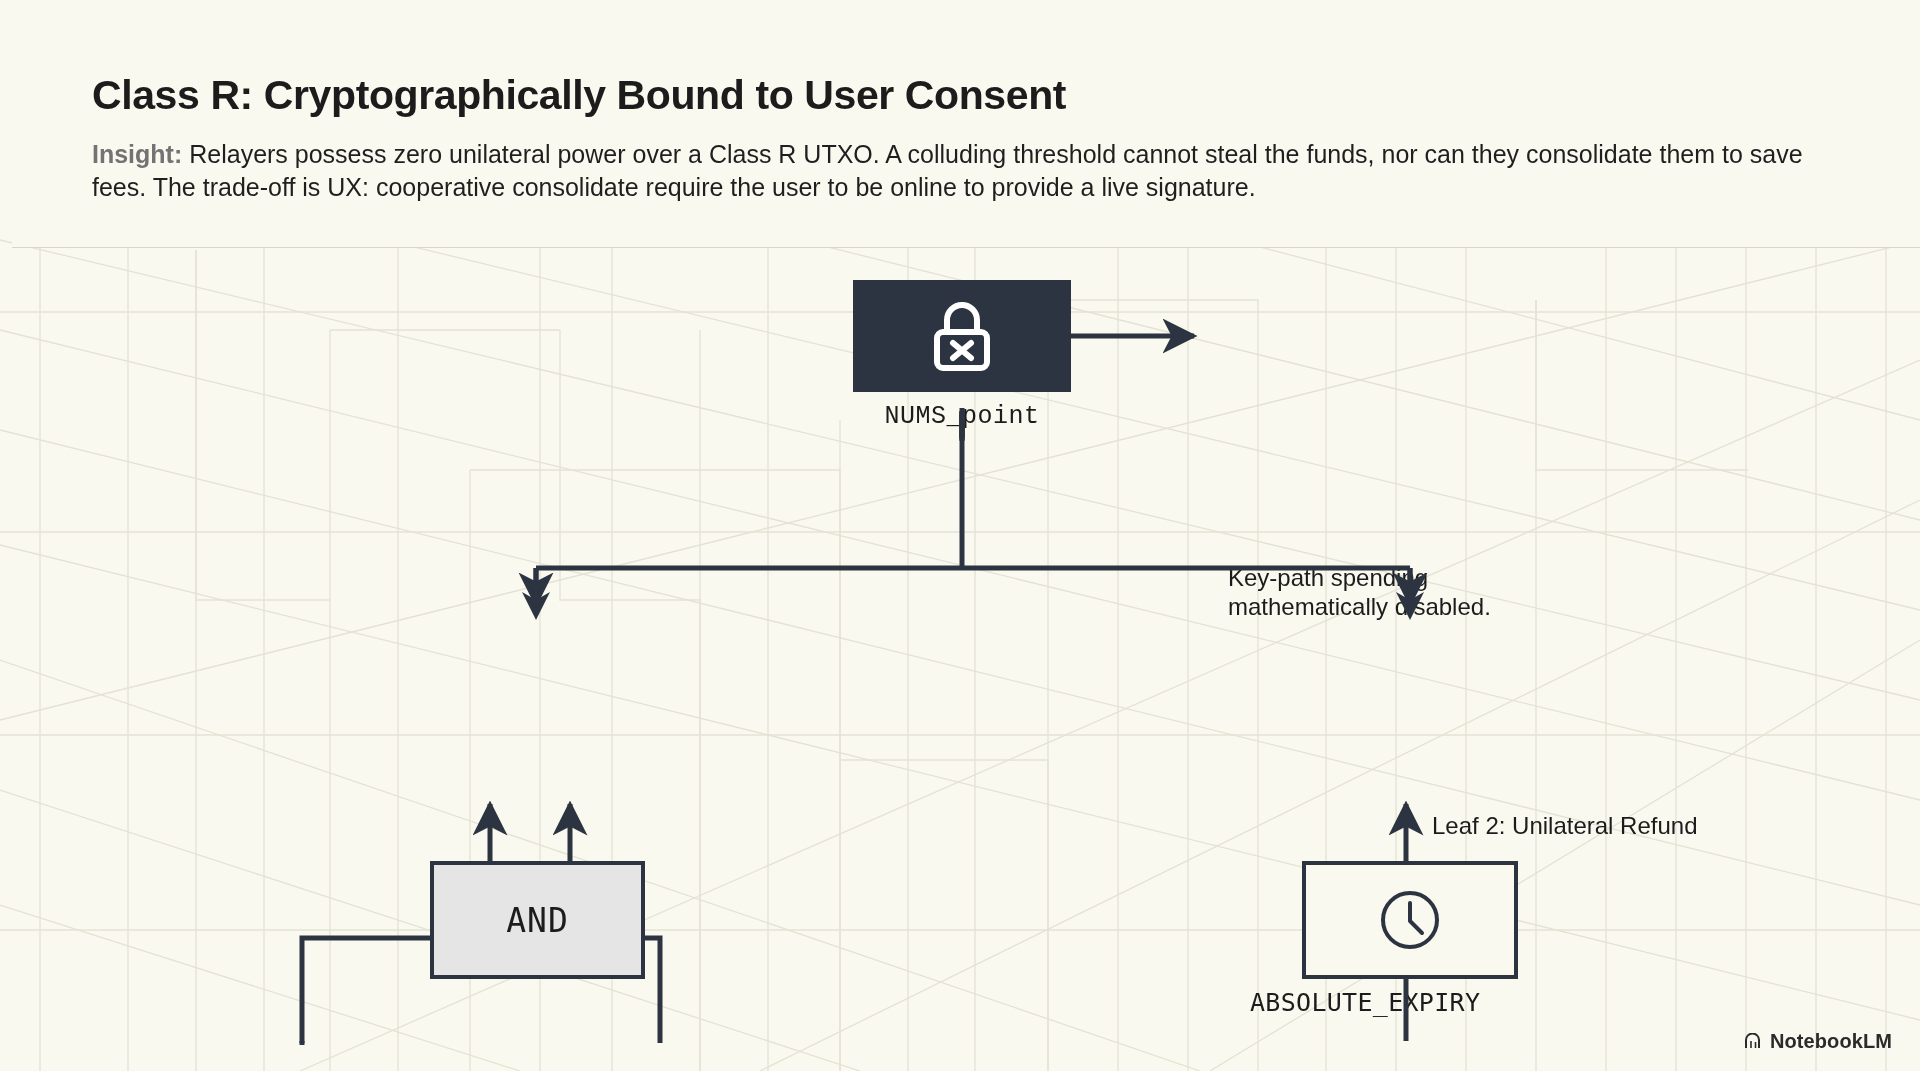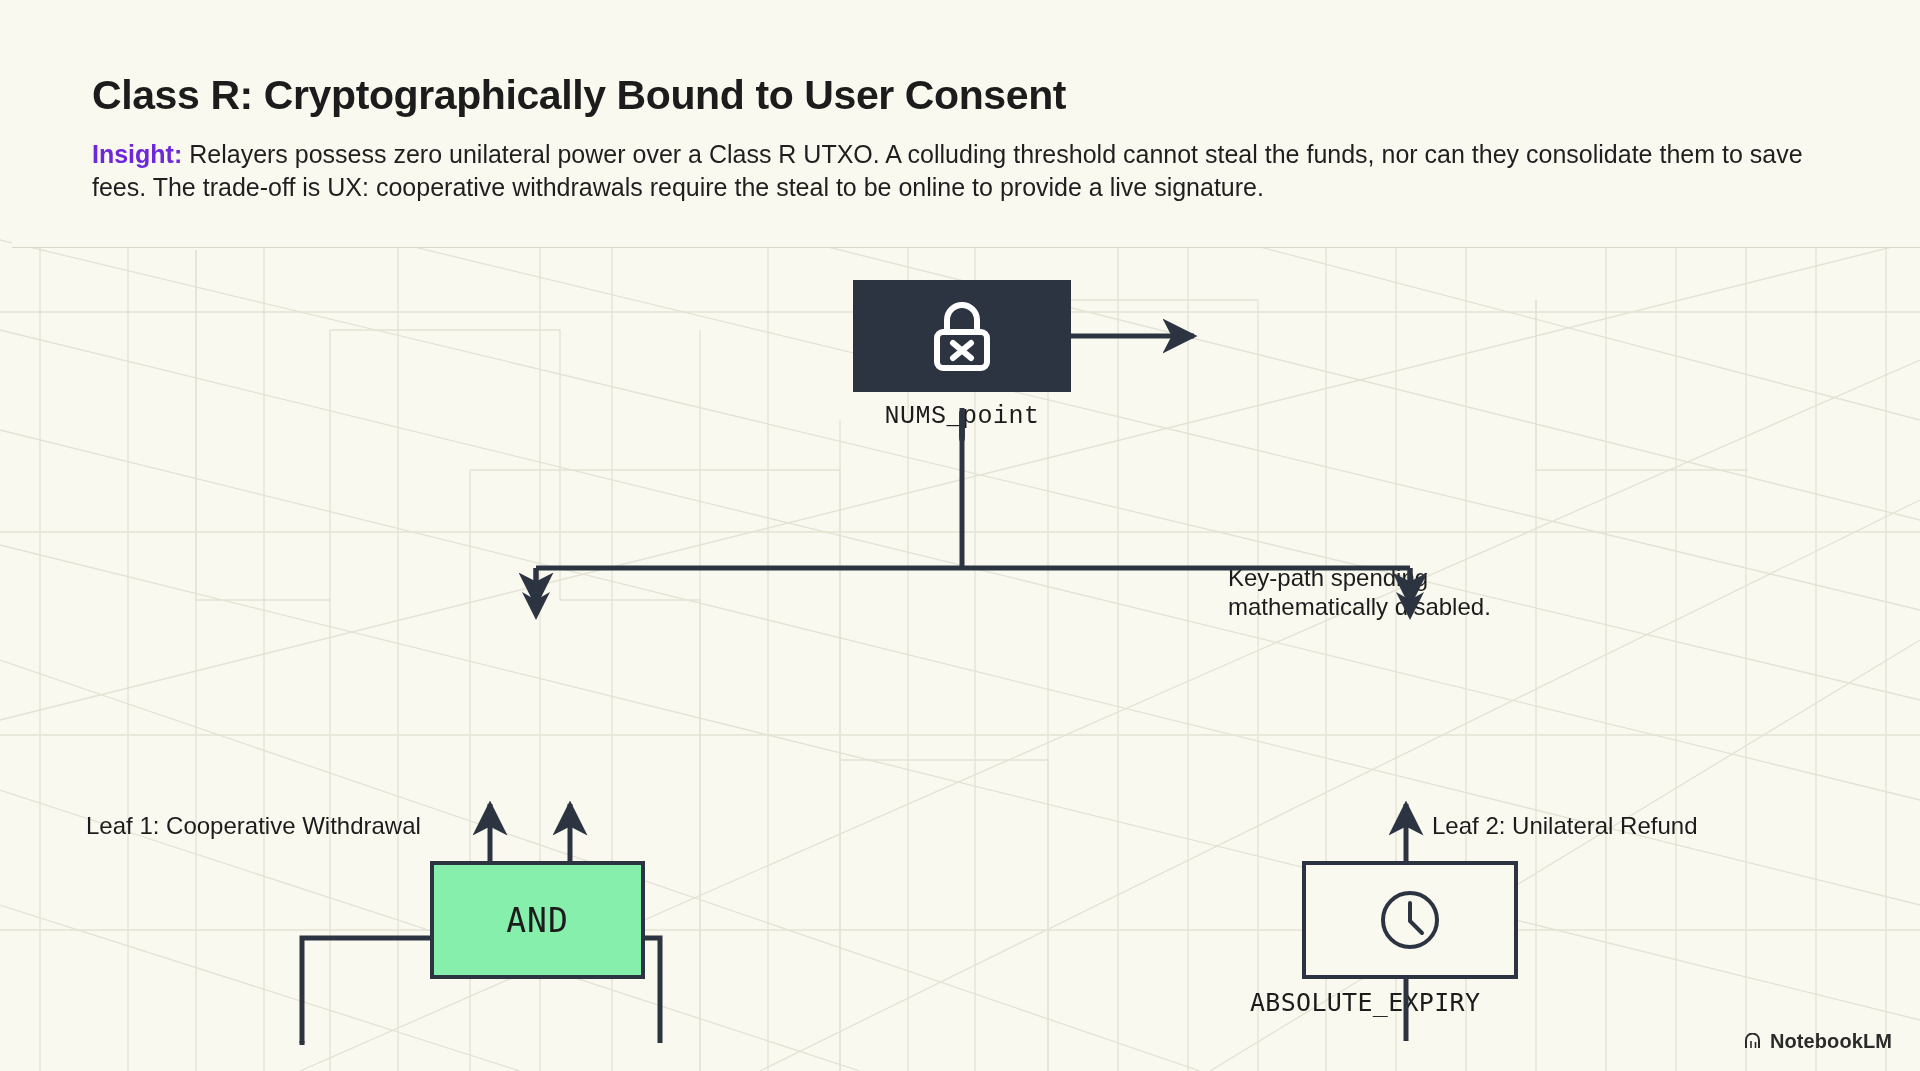--- a/index.html
+++ b/index.html
@@ -52,21 +52,21 @@
 
   #insight-block {
     margin-top: 20px;
     font-size: 25px;
     line-height: 1.33;
     color: #1f1f1f;
     max-width: 1775px;
   }
   #insight-label {
     font-weight: 700;
-    color: #6d28d9;
+    color: #737373;
   }
 
   
   #diagram {
     position: absolute;
     top: 248px; left: 0;
     width: 1920px;
     height: 823px;
     z-index: 2;
   }
@@ -129,21 +129,21 @@
   #leaf1-label { left: 86px; top: 564px; }
   #leaf2-label { left: 1432px; top: 564px; text-align: center; }
 
   
   #and-box {
     left: 430px;
     top: 613px;
     width: 215px;
     height: 118px;
     border: 4px solid #2b3440;
-    background: #86efac;
+    background: #e5e5e5;
     display: flex;
     align-items: center;
     justify-content: center;
   }
   #and-text {
     font-family: "DejaVu Sans Mono", monospace;
     font-size: 33px;
     color: #1c1c1c;
     letter-spacing: 1px;
   }
@@ -250,21 +250,21 @@
       <path d="M470 470 L840 470 L840 1071"></path>
       <path d="M1048 300 L1258 300 L1258 380"></path>
       <path d="M196 250 L196 600 L330 600"></path>
       <path d="M1536 300 L1536 470 L1748 470"></path>
       <path d="M840 760 L1048 760 L1048 1071"></path>
     </g>
   </svg>
 
   <header id="header">
     <h1 id="page-title">Class R: Cryptographically Bound to User Consent</h1>
-    <p id="insight-block"><span id="insight-label">Insight:</span><span id="insight-text"> Relayers possess zero unilateral power over a Class R UTXO. A colluding threshold cannot steal the funds, nor can they consolidate them to save fees. The trade-off is UX: cooperative withdrawals require the steal to be online to provide a live signature.</span></p>
+    <p id="insight-block"><span id="insight-label">Insight:</span><span id="insight-text"> Relayers possess zero unilateral power over a Class R UTXO. A colluding threshold cannot steal the funds, nor can they consolidate them to save fees. The trade-off is UX: cooperative consolidate require the user to be online to provide a live signature.</span></p>
   </header>
 
   <section id="diagram">
 
     <svg id="wires" viewBox="0 0 1920 823" preserveAspectRatio="none">
       <defs>
         <marker id="arrow-r" viewBox="0 0 10 10" refX="9" refY="5" markerWidth="7" markerHeight="7" orient="auto-start-reverse">
           <path d="M0 0 L10 5 L0 10 L2.6 5 Z" fill="#2b3440"></path>
         </marker>
       </defs>
@@ -313,21 +313,20 @@
         <path d="M26 45 L44 60 M44 45 L26 60" stroke="#ffffff" stroke-width="6" stroke-linecap="round"></path>
       </svg>
     </div>
     <div id="nums-label">NUMS_point</div>
 
     <div id="keypath-note">
       <div>Key-path spending</div>
       <div>mathematically disabled.</div>
     </div>
 
-    <div class="leaf-label" id="leaf1-label">Leaf 1: Cooperative Withdrawal</div>
     <div class="leaf-label" id="leaf2-label">Leaf 2: Unilateral Refund</div>
 
     <div class="node" id="and-box">
       <span id="and-text">AND</span>
     </div>
 
     <div class="node" id="expiry-box">
       <svg width="66" height="66" viewBox="0 0 66 66">
         <circle cx="33" cy="33" r="27" fill="none" stroke="#2b3440" stroke-width="4"></circle>
         <path d="M33 16 V34 L45 46" fill="none" stroke="#2b3440" stroke-width="4" stroke-linecap="round" stroke-linejoin="round"></path>

